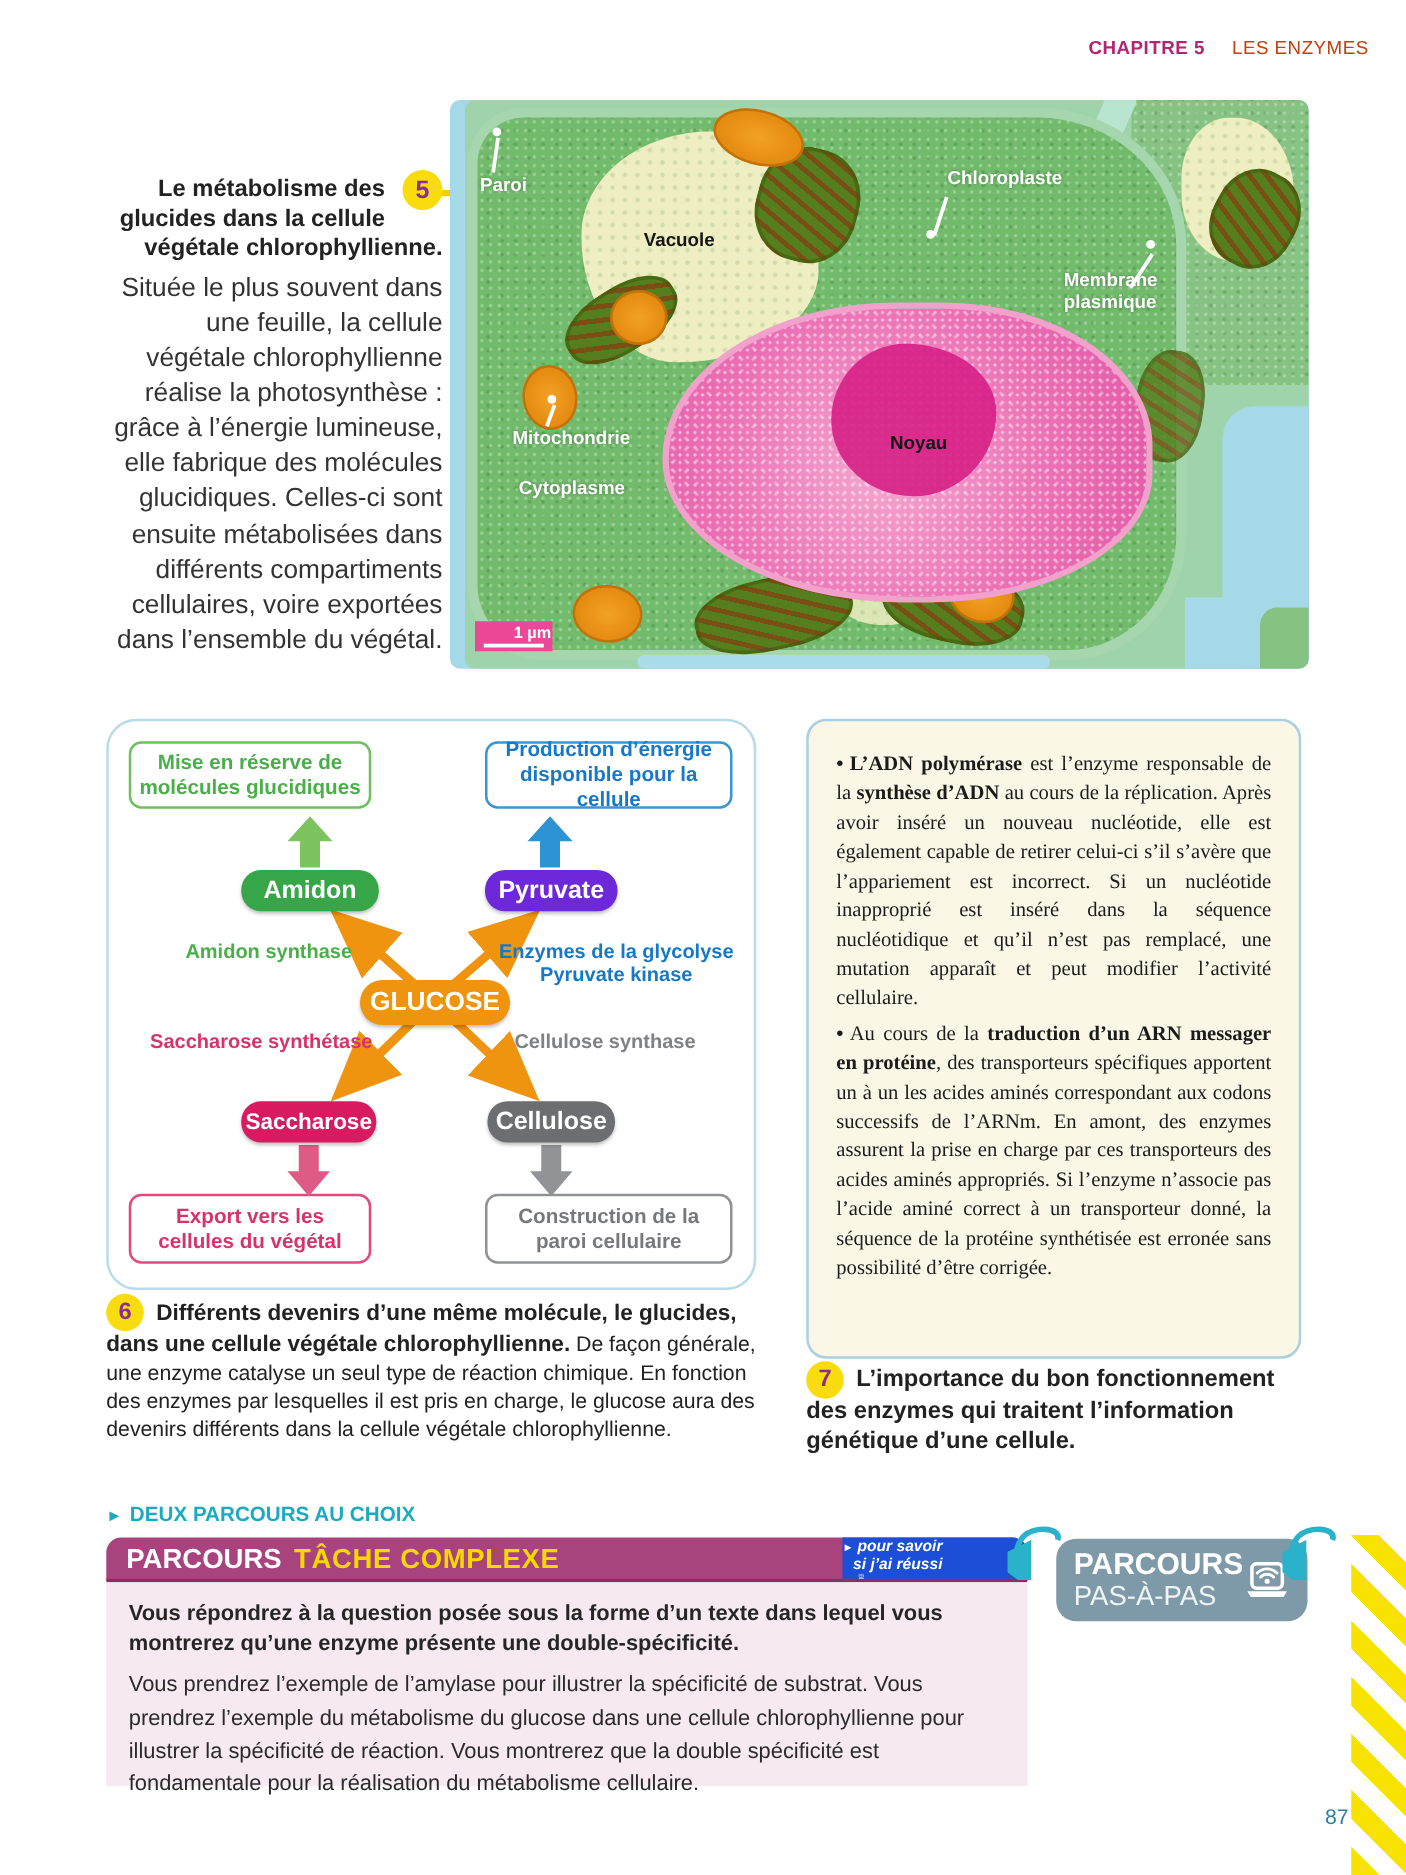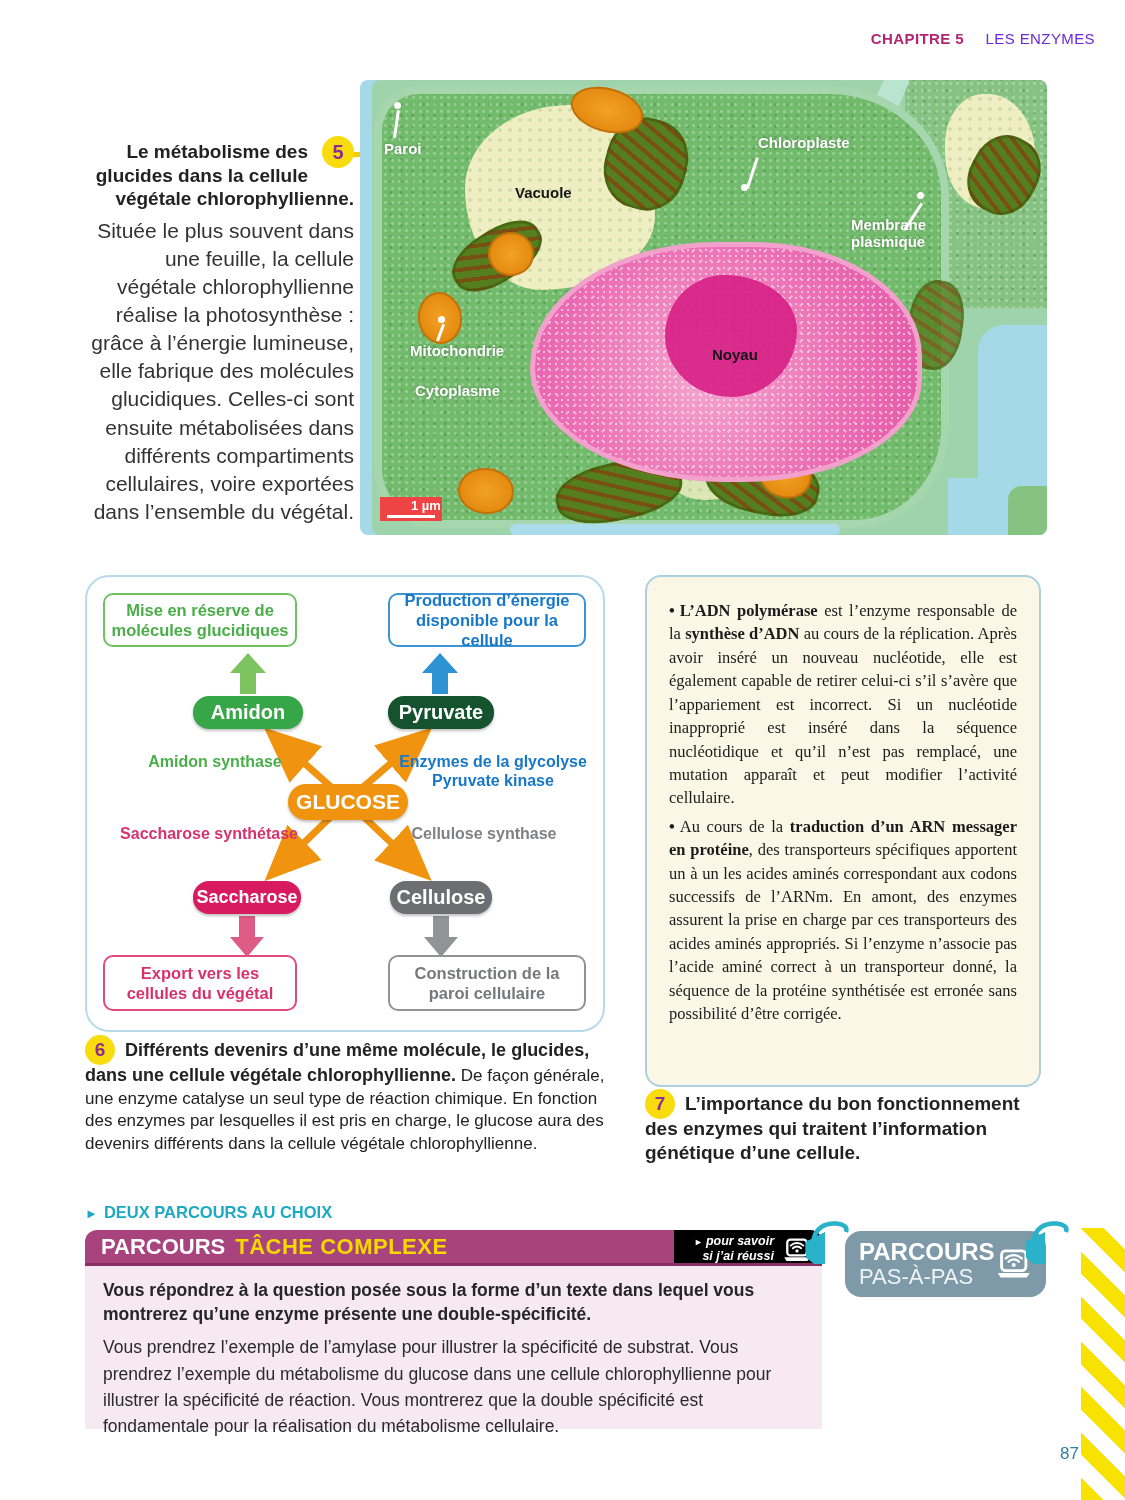--- a/index.html
+++ b/index.html
@@ -2,21 +2,21 @@
 <html><head>
 <meta charset="utf-8">
 <style>
   html,body{margin:0;padding:0;background:#fff;}
   .page{position:relative;width:1125px;height:1500px;background:#ffffff;overflow:hidden;
         font-family:"Liberation Sans",sans-serif;}
 
   
   .hdr{position:absolute;top:30px;right:30px;font-size:15px;letter-spacing:.4px;}
   .hdr .chap{color:#b12572;font-weight:bold;}
-  .hdr .ttl{color:#6d28d9;margin-left:7px;padding-left:10px;}
+  .hdr .ttl{color:#c2410c;margin-left:7px;padding-left:10px;}
 
   
   .fig5{position:absolute;left:88px;top:140px;width:266px;text-align:right;color:#222;}
   .fig5 .spacer{float:right;width:46px;height:26px;position:relative;}
   .badge{width:32px;height:32px;border-radius:50%;background:#f8dc0d;color:#8c2d8f;
          font-weight:bold;font-size:20px;display:inline-flex;align-items:center;justify-content:center;}
   .fig5 .badge{position:absolute;right:0;top:-4px;}
   .fig5 .t{font-size:19px;font-weight:bold;line-height:1.24;}
   .fig5 .b{font-size:21px;line-height:1.34;margin-top:6px;color:#333;}
   .connector5{position:absolute;left:342px;top:152px;width:22px;height:5px;background:#f3cd00;}
@@ -55,37 +55,37 @@
        border-radius:45% 55% 50% 50% / 50% 45% 55% 50%;}
   .chl{background-color:#557f1f;
        background-image:repeating-linear-gradient(25deg,rgba(150,40,10,.55) 0 4px,transparent 4px 11px);
        border-radius:45%;box-shadow:inset 0 0 0 3px rgba(60,90,10,.55);}
   .mito{background:radial-gradient(#f2a225,#dd7e06);border-radius:50%;
         box-shadow:inset 0 0 0 2px rgba(160,90,0,.5);}
   .mg-label{color:#fff;font-weight:bold;font-size:15px;text-shadow:0 0 3px rgba(0,0,0,.3);white-space:nowrap;}
   .mg-label.dark{color:#151515;text-shadow:none;}
   .ptr{width:2.5px;background:#fff;transform-origin:bottom center;}
   .dot{width:7px;height:7px;border-radius:50%;background:#fff;}
-  .scalebar{left:20px;top:417px;width:62px;height:24px;background:#ef4444;color:#fff;
+  .scalebar{left:20px;top:417px;width:62px;height:24px;background:#ec4899;color:#fff;
             font-size:13px;font-weight:bold;text-align:center;line-height:17px;}
   .scalebar .bar{position:absolute;left:7px;bottom:3px;width:48px;height:3px;background:#fff;}
 
   
   .diag{position:absolute;left:85px;top:575px;width:520px;height:457px;background:#fff;
         border:2.5px solid #b7dbe9;border-radius:24px;box-sizing:border-box;}
   .diag .oc{position:absolute;border:2.5px solid;border-radius:10px;font-weight:bold;font-size:16.5px;
         text-align:center;display:flex;align-items:center;justify-content:center;line-height:1.22;padding:2px 6px;box-sizing:border-box;}
   .oc.g{left:16px;top:16px;width:194px;height:54px;color:#4aae49;border-color:#6fc05e;}
   .oc.bl{left:301px;top:16px;width:198px;height:54px;color:#1878c8;border-color:#3c94d2;}
   .oc.pk{left:16px;top:378px;width:194px;height:56px;color:#d6336c;border-color:#e04b7c;}
   .oc.gr{left:301px;top:378px;width:198px;height:56px;color:#77787b;border-color:#909297;}
   .pill{position:absolute;color:#fff;font-weight:bold;font-size:20px;display:flex;align-items:center;
         justify-content:center;border-radius:16px;box-shadow:0 2px 3px rgba(0,0,0,.25);}
   .pill.amidon{left:106px;top:119px;width:110px;height:33px;background:#37a648;}
-  .pill.pyruvate{left:301px;top:119px;width:106px;height:33px;background:#14532d;}
+  .pill.pyruvate{left:301px;top:119px;width:106px;height:33px;background:#6d28d9;}
   .pill.glucose{left:201px;top:207px;width:120px;height:36px;background:#f0930f;font-size:21px;border-radius:18px;}
   .pill.saccharose{left:106px;top:304px;width:108px;height:33px;background:#d81b60;font-size:18px;}
   .pill.cellulose{left:303px;top:304px;width:102px;height:33px;background:#6d6e71;}
   .enz{position:absolute;font-weight:bold;font-size:16px;text-align:center;line-height:1.18;}
   .enz.g{left:48px;top:176px;width:160px;color:#4aae49;}
   .enz.bl{left:310px;top:176px;width:192px;color:#1878c8;}
   .enz.pk{left:26px;top:248px;width:192px;color:#d6336c;}
   .enz.gr{left:312px;top:248px;width:170px;color:#808184;}
   .diag svg{position:absolute;left:0;top:0;}
 
@@ -108,23 +108,23 @@
   .cap7 p{margin:0;text-indent:40px;}
 
   
   .kicker{position:absolute;left:85px;top:1203px;color:#1caac3;font-weight:bold;font-size:16.5px;}
   .kicker .arr{font-size:13px;margin-right:6px;}
   .banner{position:absolute;left:85px;top:1230px;width:737px;height:33px;background:#a8437d;
           border-radius:12px 12px 0 0;border-bottom:3px solid #8a2f63;box-sizing:content-box;
           display:flex;align-items:center;}
   .banner .w1{color:#fff;font-weight:bold;font-size:22px;margin-left:16px;}
   .banner .w2{color:#f5d800;font-size:22px;font-weight:bold;margin-left:10px;letter-spacing:.5px;}
-  .chip{position:absolute;right:0;top:0;height:33px;width:148px;background:#000000;
-        border-radius:0 12px 0 0;display:flex;align-items:flex-end;justify-content:flex-end;
-        padding-right:10px;box-sizing:border-box;}
+  .chip{position:absolute;right:0;top:0;height:33px;width:148px;background:#1d4ed8;
+        border-radius:0 12px 0 0;display:flex;align-items:flex-start;justify-content:flex-end;
+        padding-right:10px;box-sizing:border-box;flex-direction:column;}
   .chip .txt{color:#fff;font-style:italic;font-weight:bold;font-size:12.5px;line-height:1.15;
         text-align:right;margin-right:8px;}
   .chip .arr{font-size:9px;margin-right:3px;}
   .pinkbody{position:absolute;left:85px;top:1266px;width:737px;height:163px;background:#f6e9f1;
         box-sizing:border-box;padding:13px 18px;color:#262626;}
   .pinkbody .bd{font-size:17.5px;font-weight:bold;line-height:1.35;margin:0 0 8px 0;}
   .pinkbody .tx{font-size:17.5px;line-height:1.5;margin:0;color:#2a2a2a;}
   .pasbox{position:absolute;left:845px;top:1231px;width:201px;height:66px;background:#7e99a8;
         border-radius:16px;color:#fff;box-sizing:border-box;padding:8px 14px;display:flex;
         align-items:center;justify-content:space-between;}

